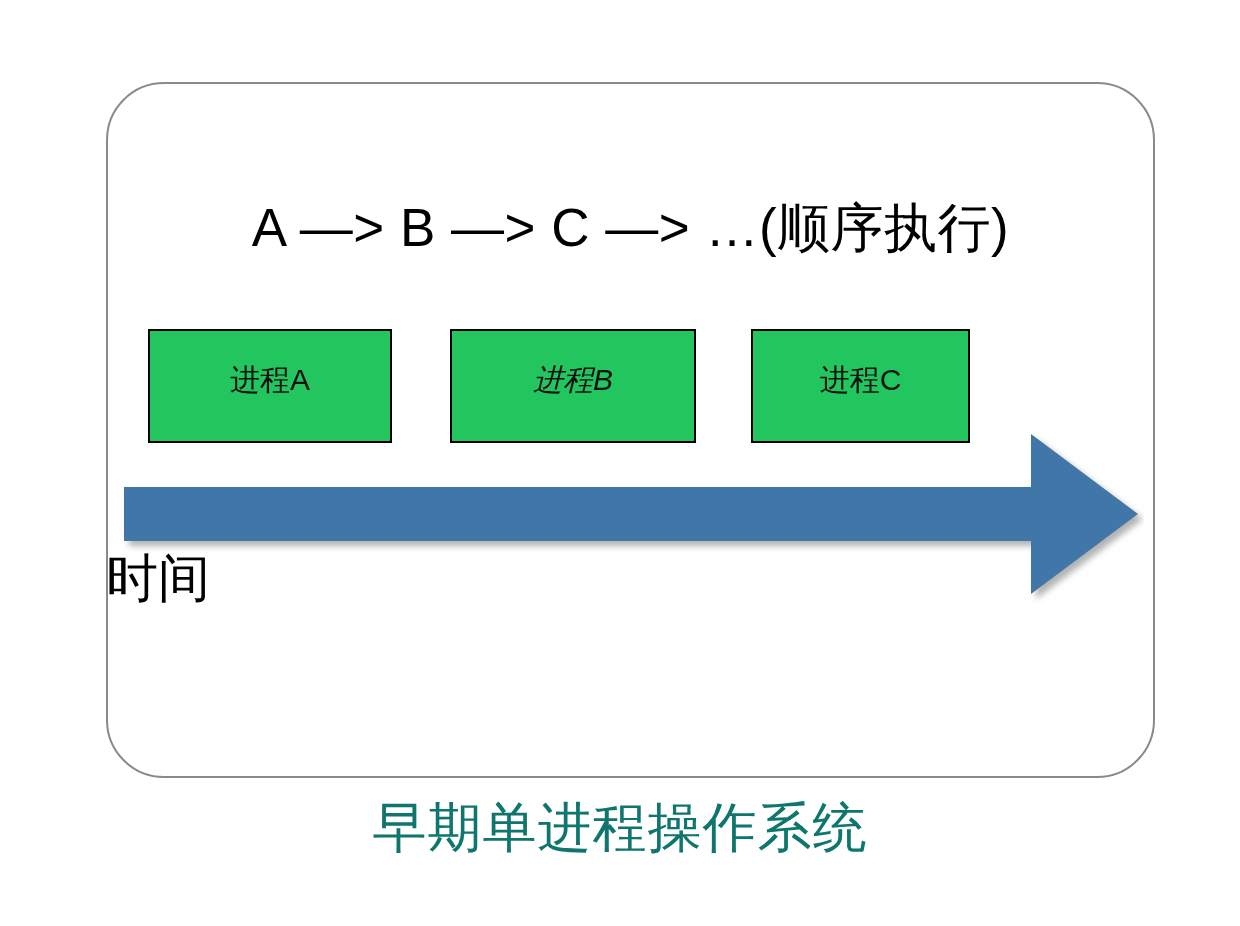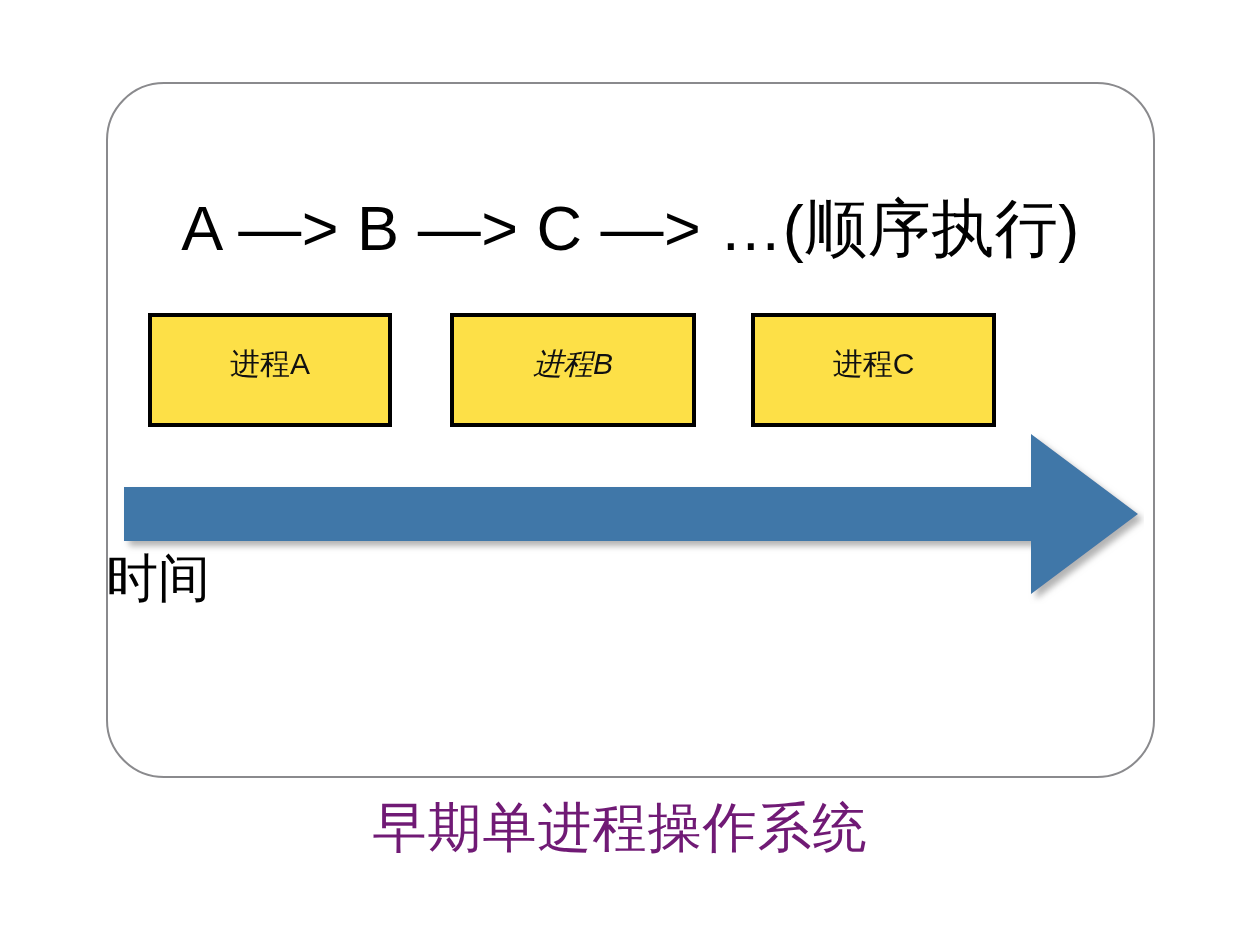--- a/index.html
+++ b/index.html
@@ -37,49 +37,49 @@
     background: #ffffff;
   }
 
   
   .sequence-line {
     position: absolute;
     left: 106px;
     top: 193px;
     width: 1049px;
     text-align: center;
-    font-size: 63px;
+    font-size: 53px;
     line-height: 70px;
     letter-spacing: 0.5px;
     color: #000000;
     white-space: nowrap;
   }
 
   
   .process-row {
     position: absolute;
     left: 148px;
     top: 313px;
     width: 848px;
     height: 114px;
   }
   .process-box {
     position: absolute;
-    top: 0;
+    top: 16px;
     height: 114px;
     box-sizing: border-box;
-    border: 4px solid #000000;
-    background: #fde047;
+    border: 2px solid #000000;
+    background: #22c55e;
     display: flex;
     align-items: center;
     justify-content: center;
   }
   .process-box-0 { left: 0px;   width: 244px; }
   .process-box-1 { left: 302px; width: 246px; font-style: italic; }
-  .process-box-2 { left: 603px; width: 245px; }
+  .process-box-2 { left: 603px; width: 219px; }
 
   .process-label {
     font-size: 30px;
     line-height: 36px;
     color: #111111;
     white-space: nowrap;
     transform: translateY(-6px);
   }
 
   
@@ -112,21 +112,21 @@
   
   .caption {
     position: absolute;
     left: 0;
     top: 792px;
     width: 1240px;
     text-align: center;
     font-size: 54px;
     line-height: 70px;
     letter-spacing: 1px;
-    color: #701a75;
+    color: #0f766e;
     white-space: nowrap;
   }
 </style>
 </head>
 <body>
 
 <div id="slide-canvas">
 
   <div class="panel-frame"></div>
 

